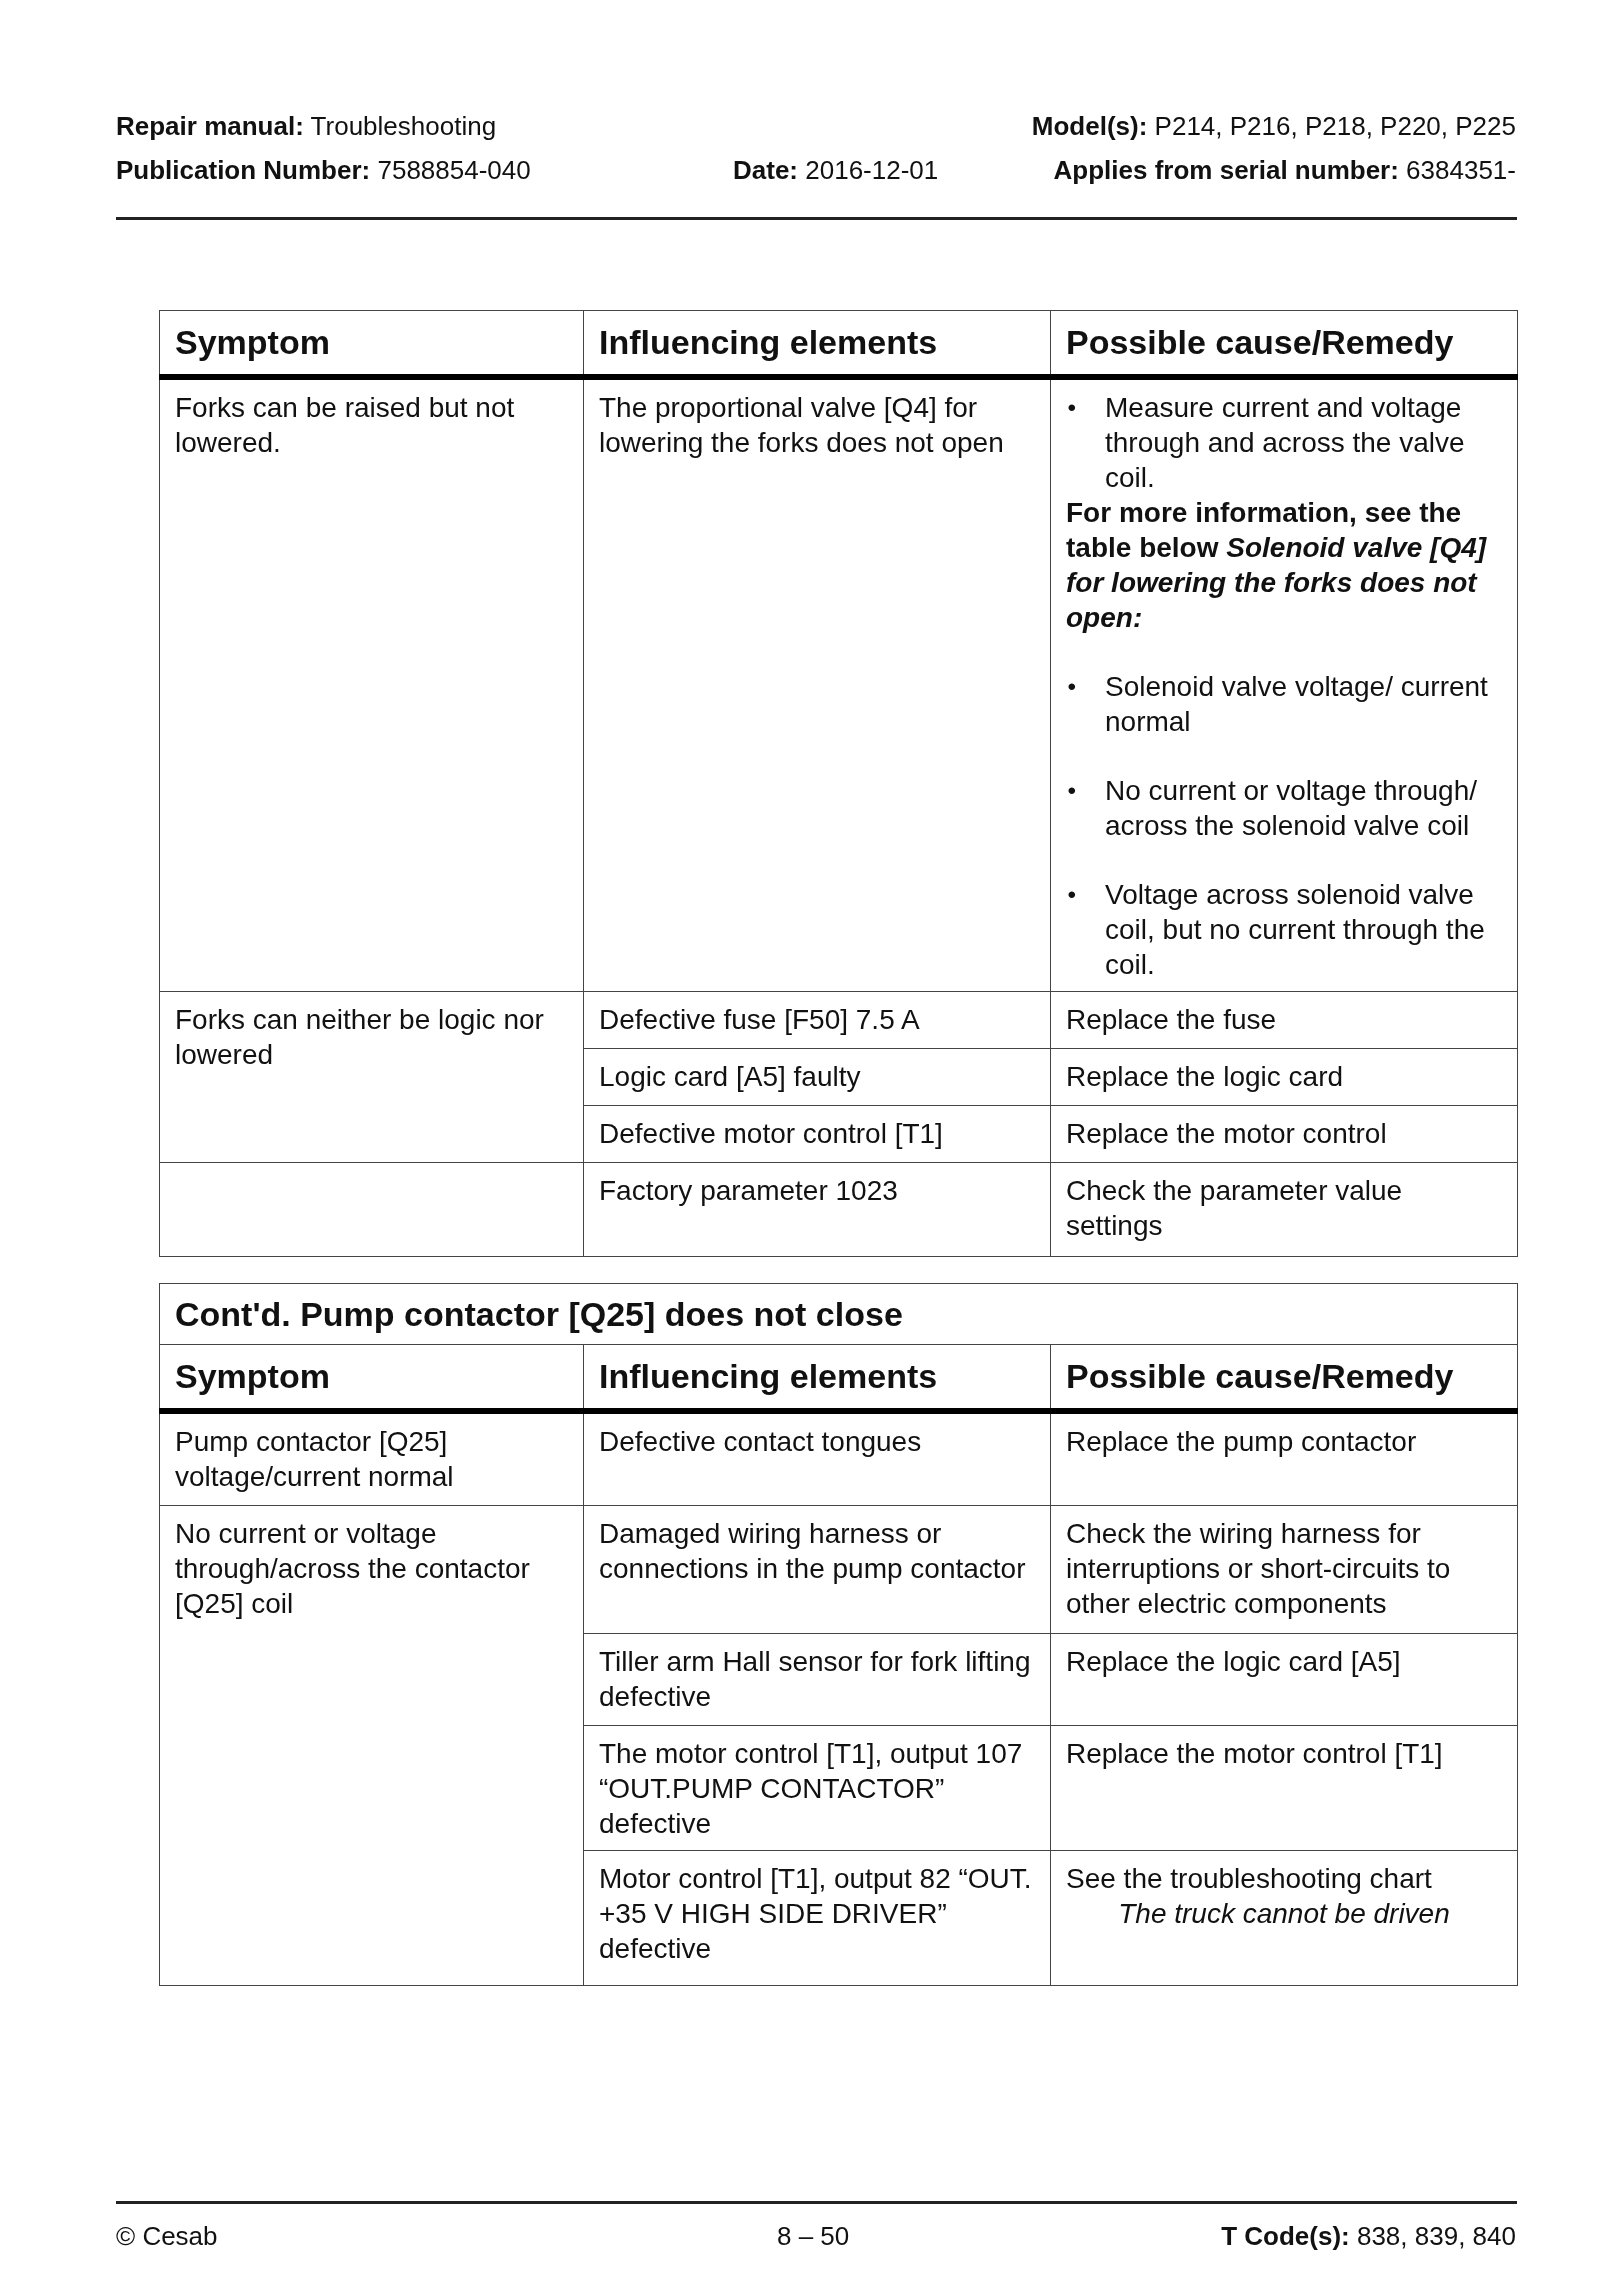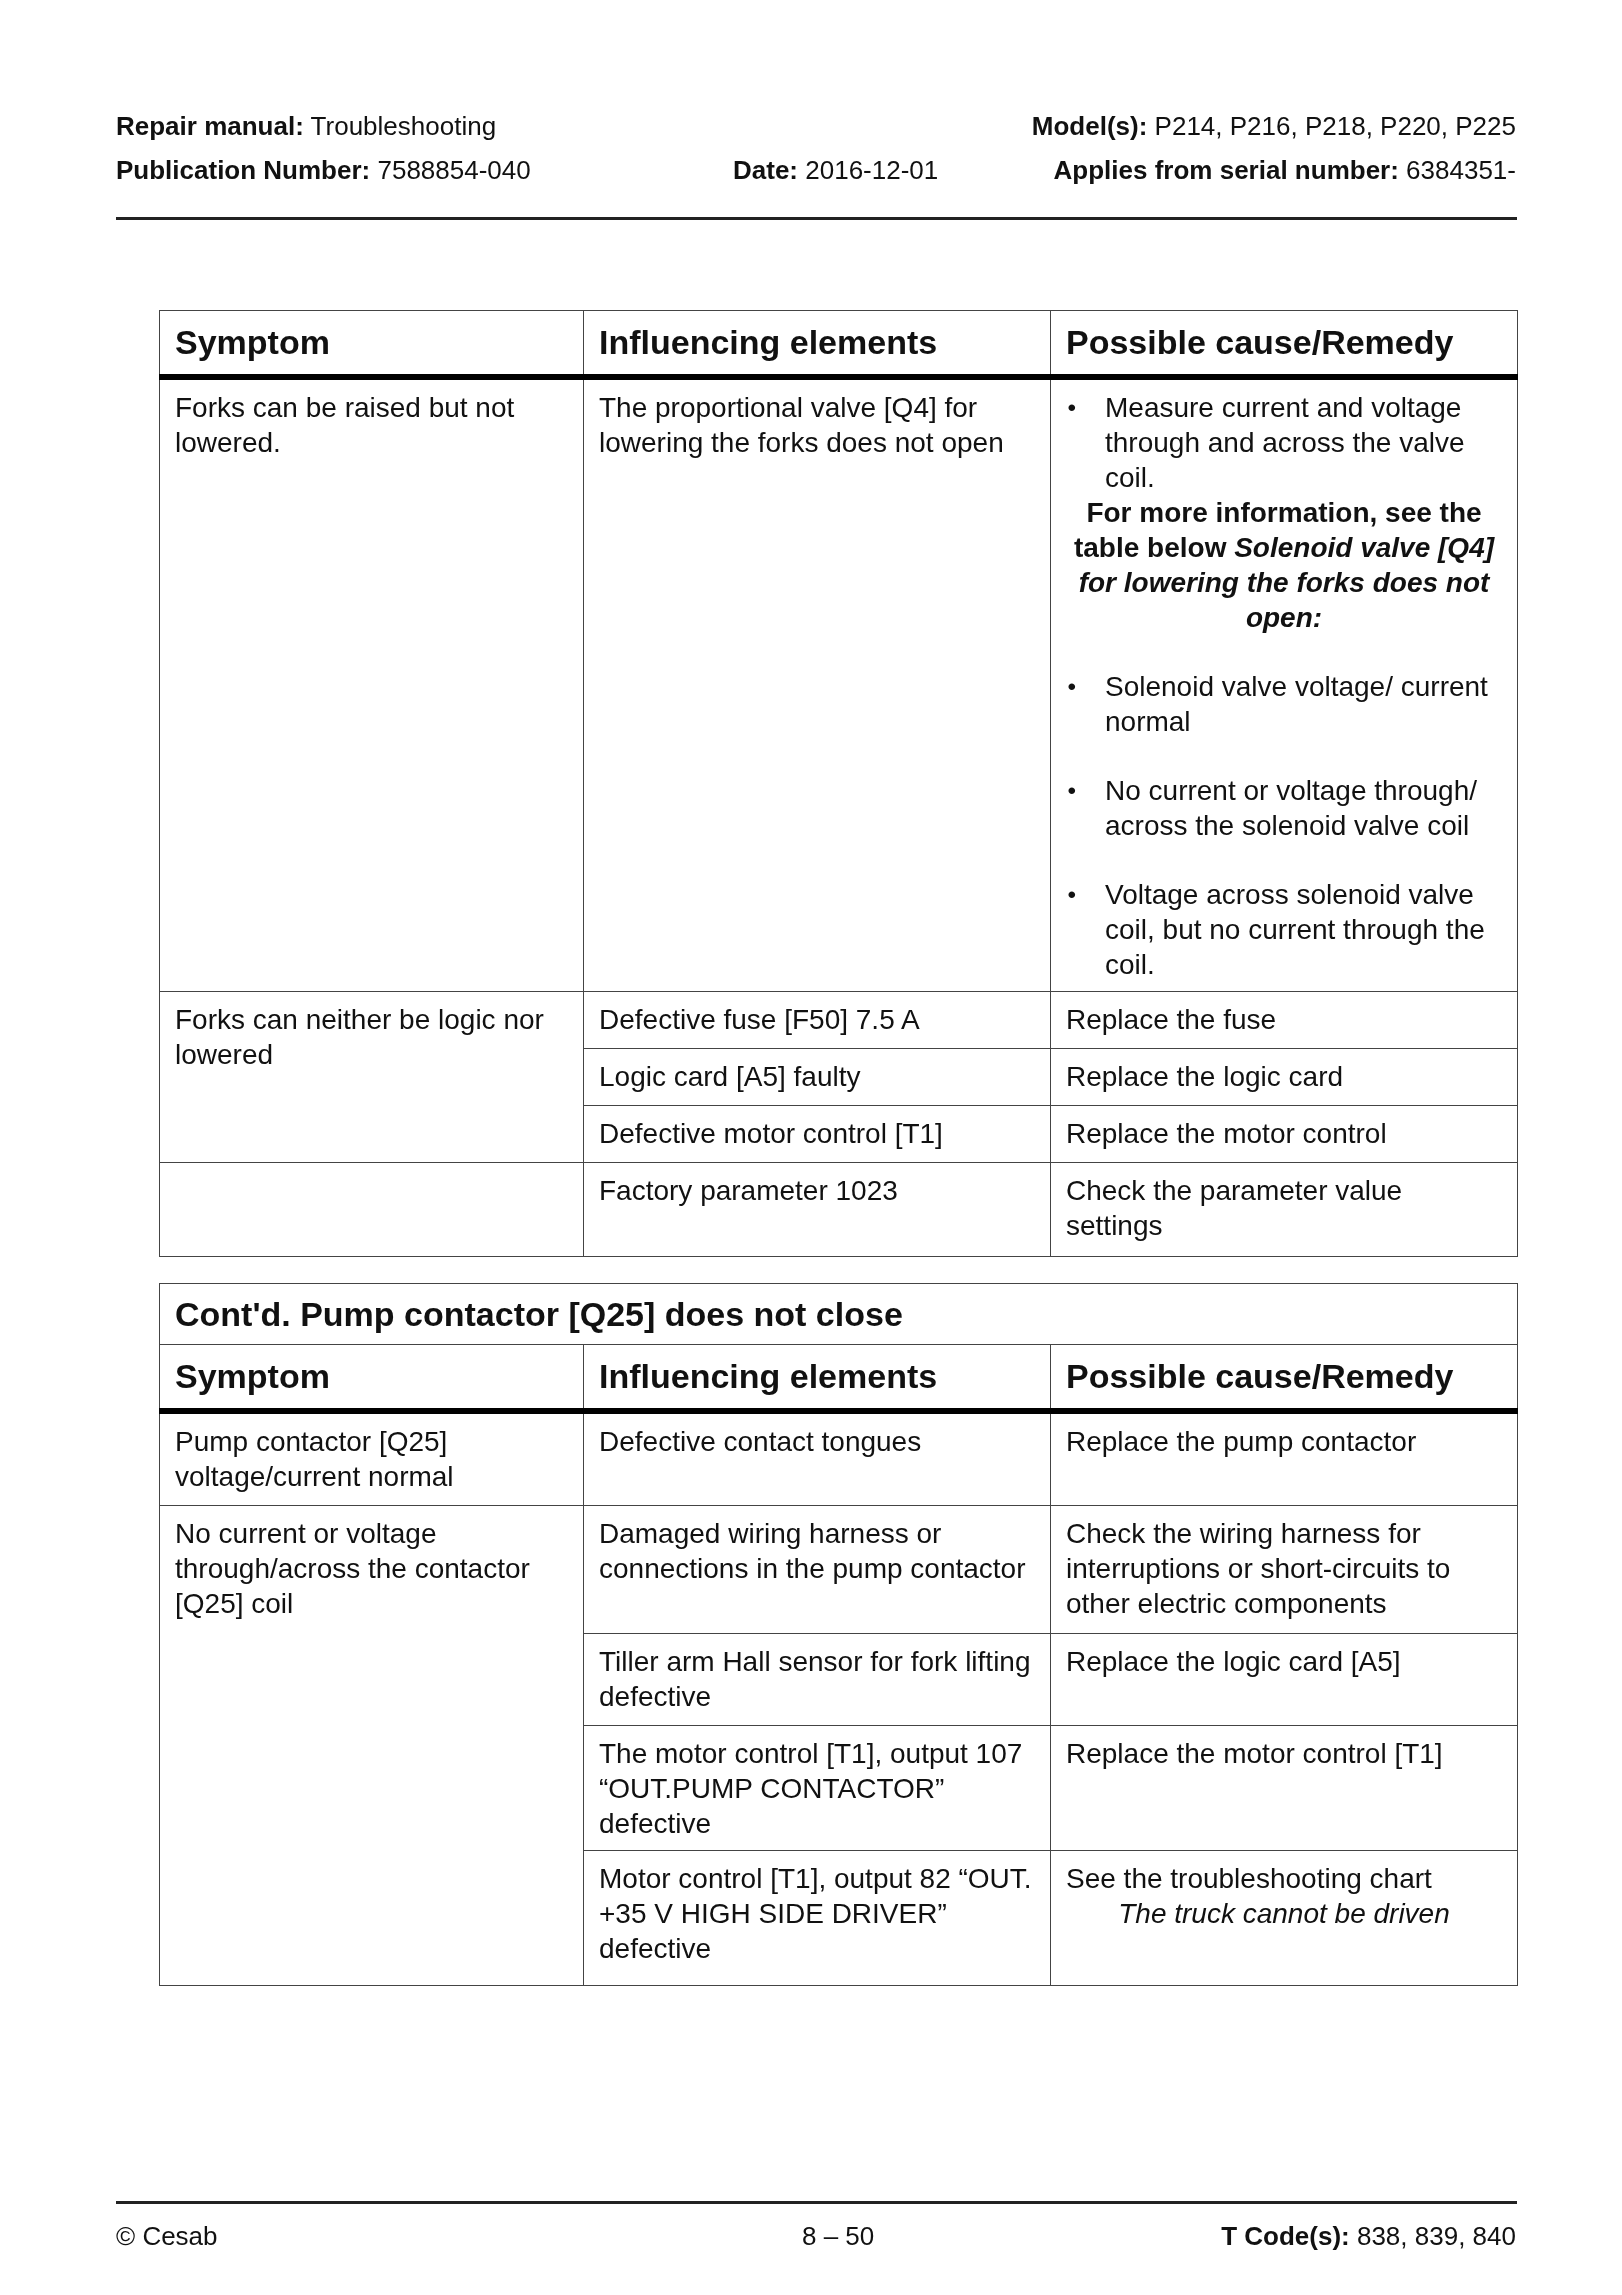--- a/index.html
+++ b/index.html
@@ -11,21 +11,21 @@
   table.tbl { position:absolute; left:159px; width:1358px; border-collapse:collapse; table-layout:fixed; }
   table.tbl td, table.tbl th { border:1.4px solid #444; vertical-align:top; text-align:left;
          font-size:28px; line-height:35px; padding:9.5px 15px 9.5px 15px; font-weight:normal; }
   table.tbl th { font-weight:bold; font-size:34px; line-height:41px; padding:11px 15px 11px 15px; }
   table.tbl tr.head th { border-bottom:6.1px solid #000; }
   table.tbl td.caption { font-weight:bold; font-size:34px; line-height:41px; padding:9.5px 15px; }
   ul.bl { margin:0; padding:0; list-style:none; }
   ul.bl li { position:relative; padding-left:39px; margin:0; }
   ul.bl li::before { content:"\2022"; position:absolute; left:1.4px; top:0; font-size:24.5px; }
   ul.bl.spaced li { margin-top:34px; }
-  .note { font-weight:bold;text-align:center; }
+  .note { font-weight:bold; }
   .note i { font-style:italic; }
   .ref { font-weight:normal; font-style:italic;text-align:center; }
   .foot { position:absolute; top:2221px; font-size:26px; line-height:30px; white-space:nowrap; }
 </style>
 </head>
 <body>
 
 <div class="hdr" style="left:116px; top:111px;">
   <b>Repair manual:</b>
   <span>Troubleshooting</span>
@@ -134,18 +134,18 @@
     <td>
       <div>See the troubleshooting chart</div>
       <div class="ref">The truck cannot be driven</div>
     </td>
   </tr>
 </tbody>
   </table>
 
 <div class="rule" style="top:2201px;"></div>
 <div class="foot" style="left:116px;">© Cesab</div>
-<div class="foot" style="left:802px;">8 – 50</div>
+<div class="foot" style="left:777px;">8 – 50</div>
 <div class="foot" style="right:106px;">
   <b>T Code(s):</b>
   <span>838, 839, 840</span>
 </div>
 
 
 </body></html>

